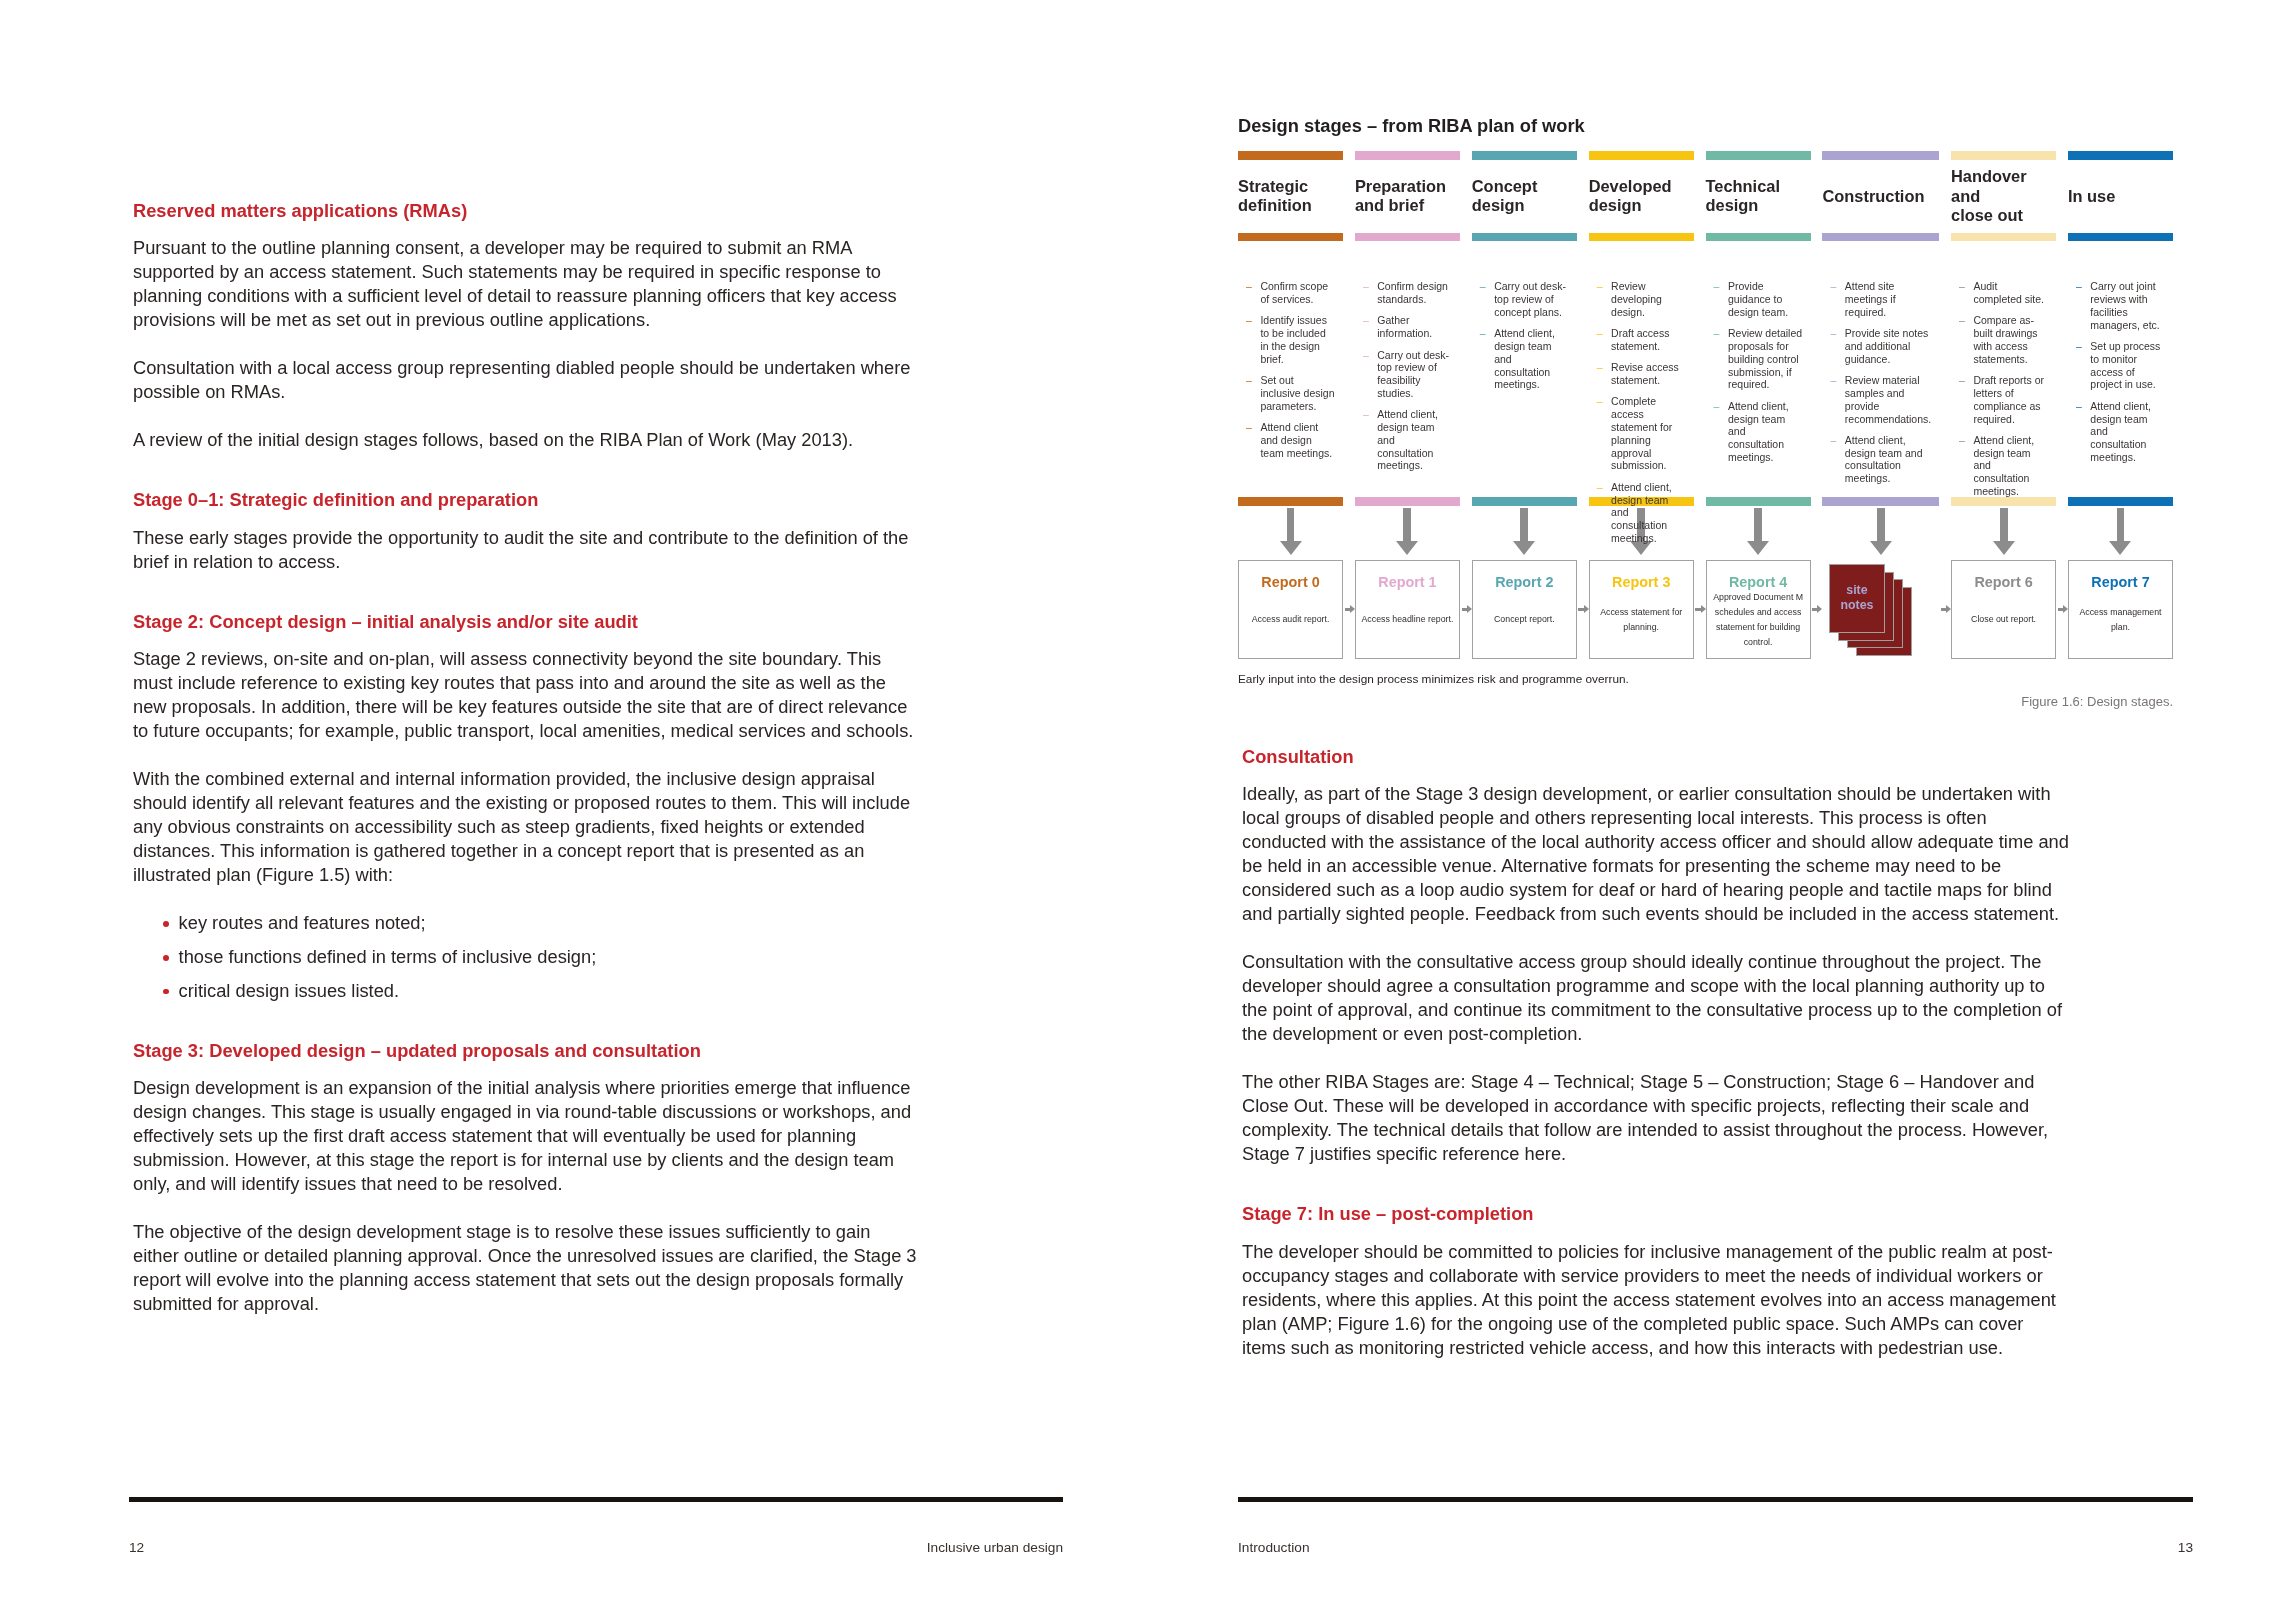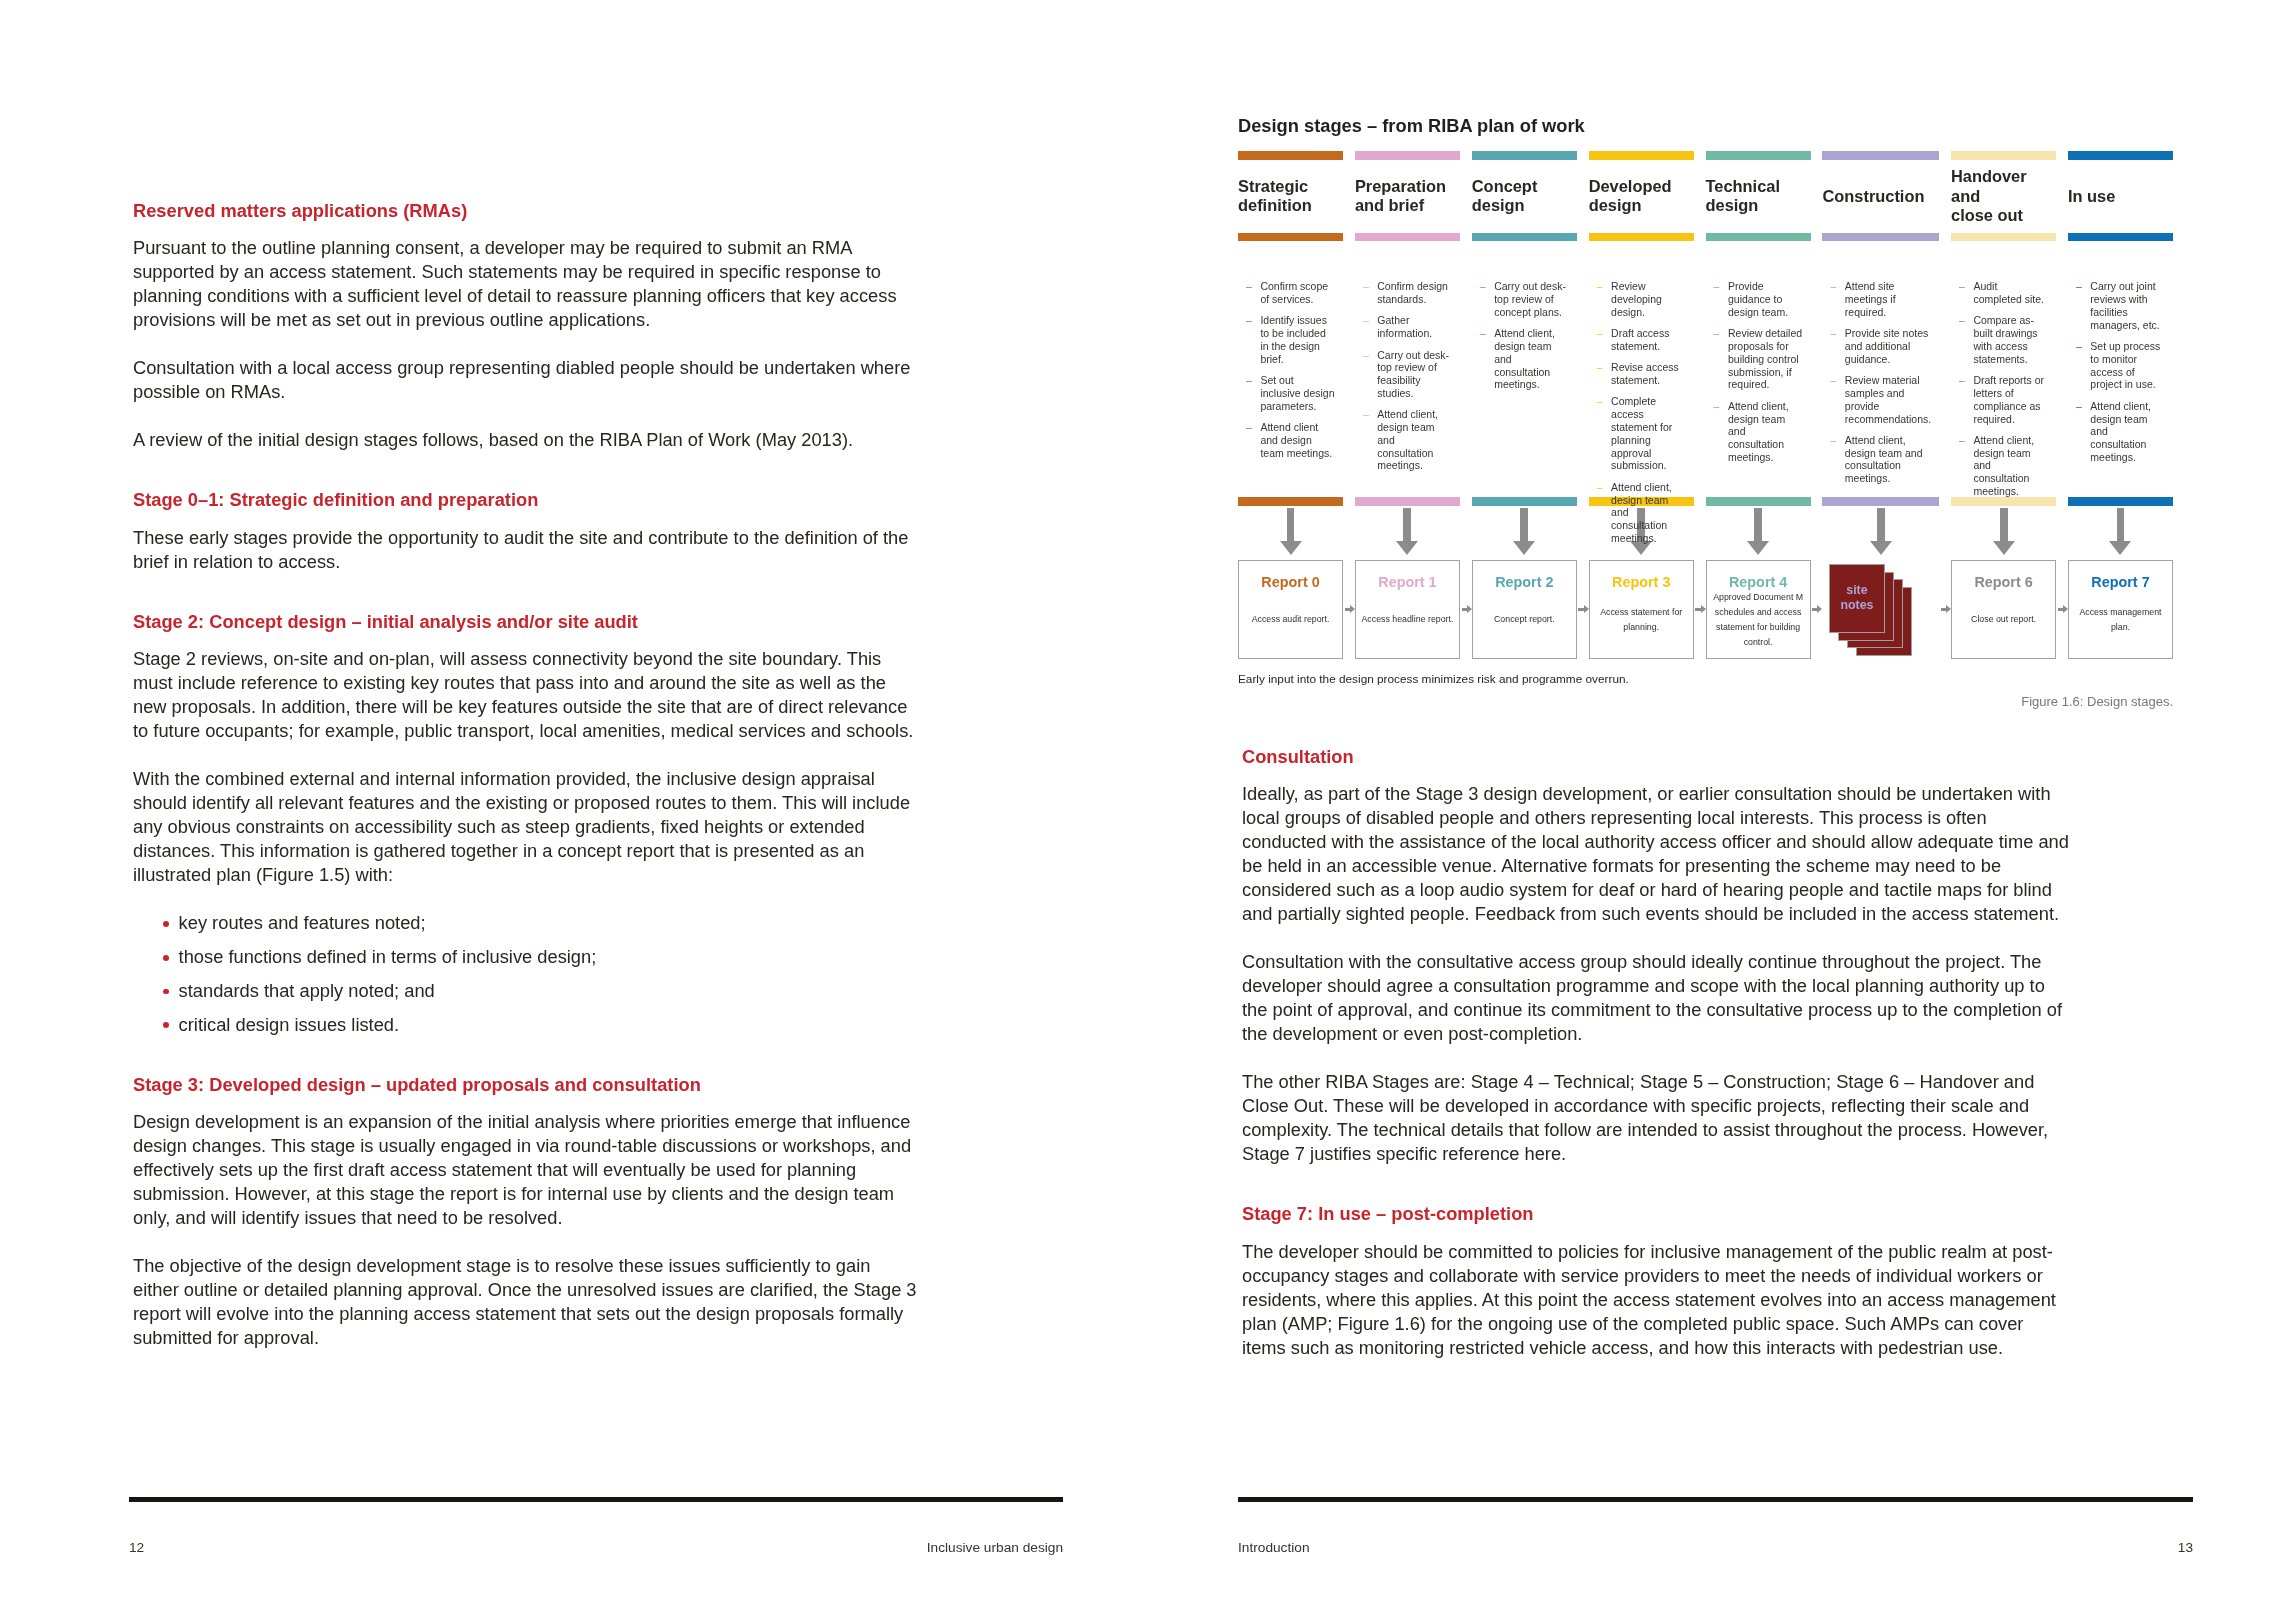--- a/index.html
+++ b/index.html
@@ -71,21 +71,20 @@
           <h3 class="sec-heading">Stage 0–1: Strategic definition and preparation</h3>
           <p class="para">These early stages provide the opportunity to audit the site and contribute to the definition of the brief in relation to access.</p>
         </section>
         <section class="sec">
           <h3 class="sec-heading">Stage 2: Concept design – initial analysis and/or site audit</h3>
           <p class="para">Stage 2 reviews, on-site and on-plan, will assess connectivity beyond the site boundary. This must include reference to existing key routes that pass into and around the site as well as the new proposals. In addition, there will be key features outside the site that are of direct relevance to future occupants; for example, public transport, local amenities, medical services and schools.</p>
           <p class="para">With the combined external and internal information provided, the inclusive design appraisal should identify all relevant features and the existing or proposed routes to them. This will include any obvious constraints on accessibility such as steep gradients, fixed heights or extended distances. This information is gathered together in a concept report that is presented as an illustrated plan (Figure 1.5) with:</p>
           <ul class="dotlist">
             <li>key routes and features noted;</li>
             <li>those functions defined in terms of inclusive design;</li>
-            <li>standards that apply noted; and</li>
             <li>critical design issues listed.</li>
           </ul>
         </section>
         <section class="sec">
           <h3 class="sec-heading">Stage 3: Developed design – updated proposals and consultation</h3>
           <p class="para">Design development is an expansion of the initial analysis where priorities emerge that influence design changes. This stage is usually engaged in via round-table discussions or workshops, and effectively sets up the first draft access statement that will eventually be used for planning submission. However, at this stage the report is for internal use by clients and the design team only, and will identify issues that need to be resolved.</p>
           <p class="para">The objective of the design development stage is to resolve these issues sufficiently to gain either outline or detailed planning approval. Once the unresolved issues are clarified, the Stage 3 report will evolve into the planning access statement that sets out the design proposals formally submitted for approval.</p>
         </section>
       </div>
   </main>

